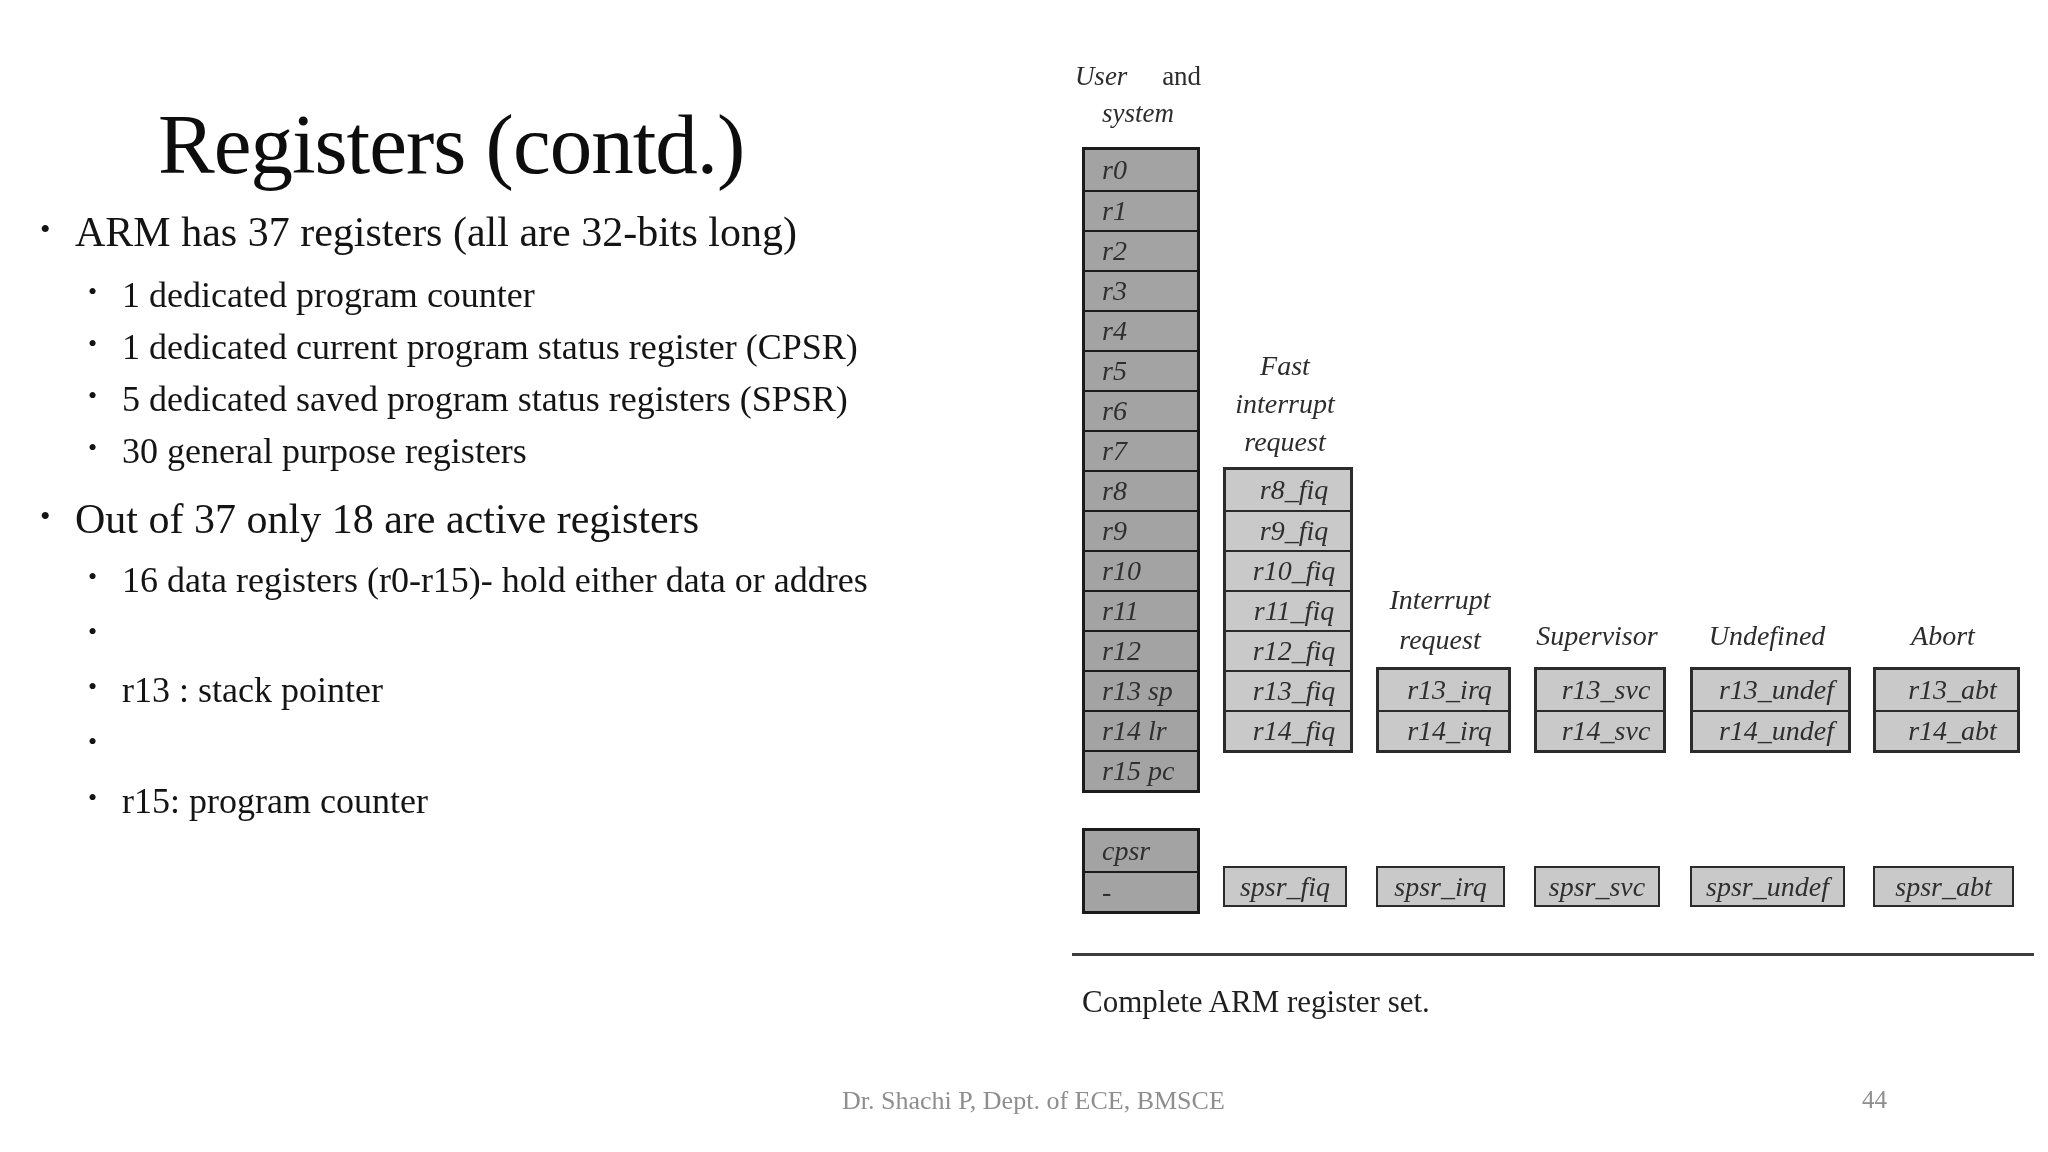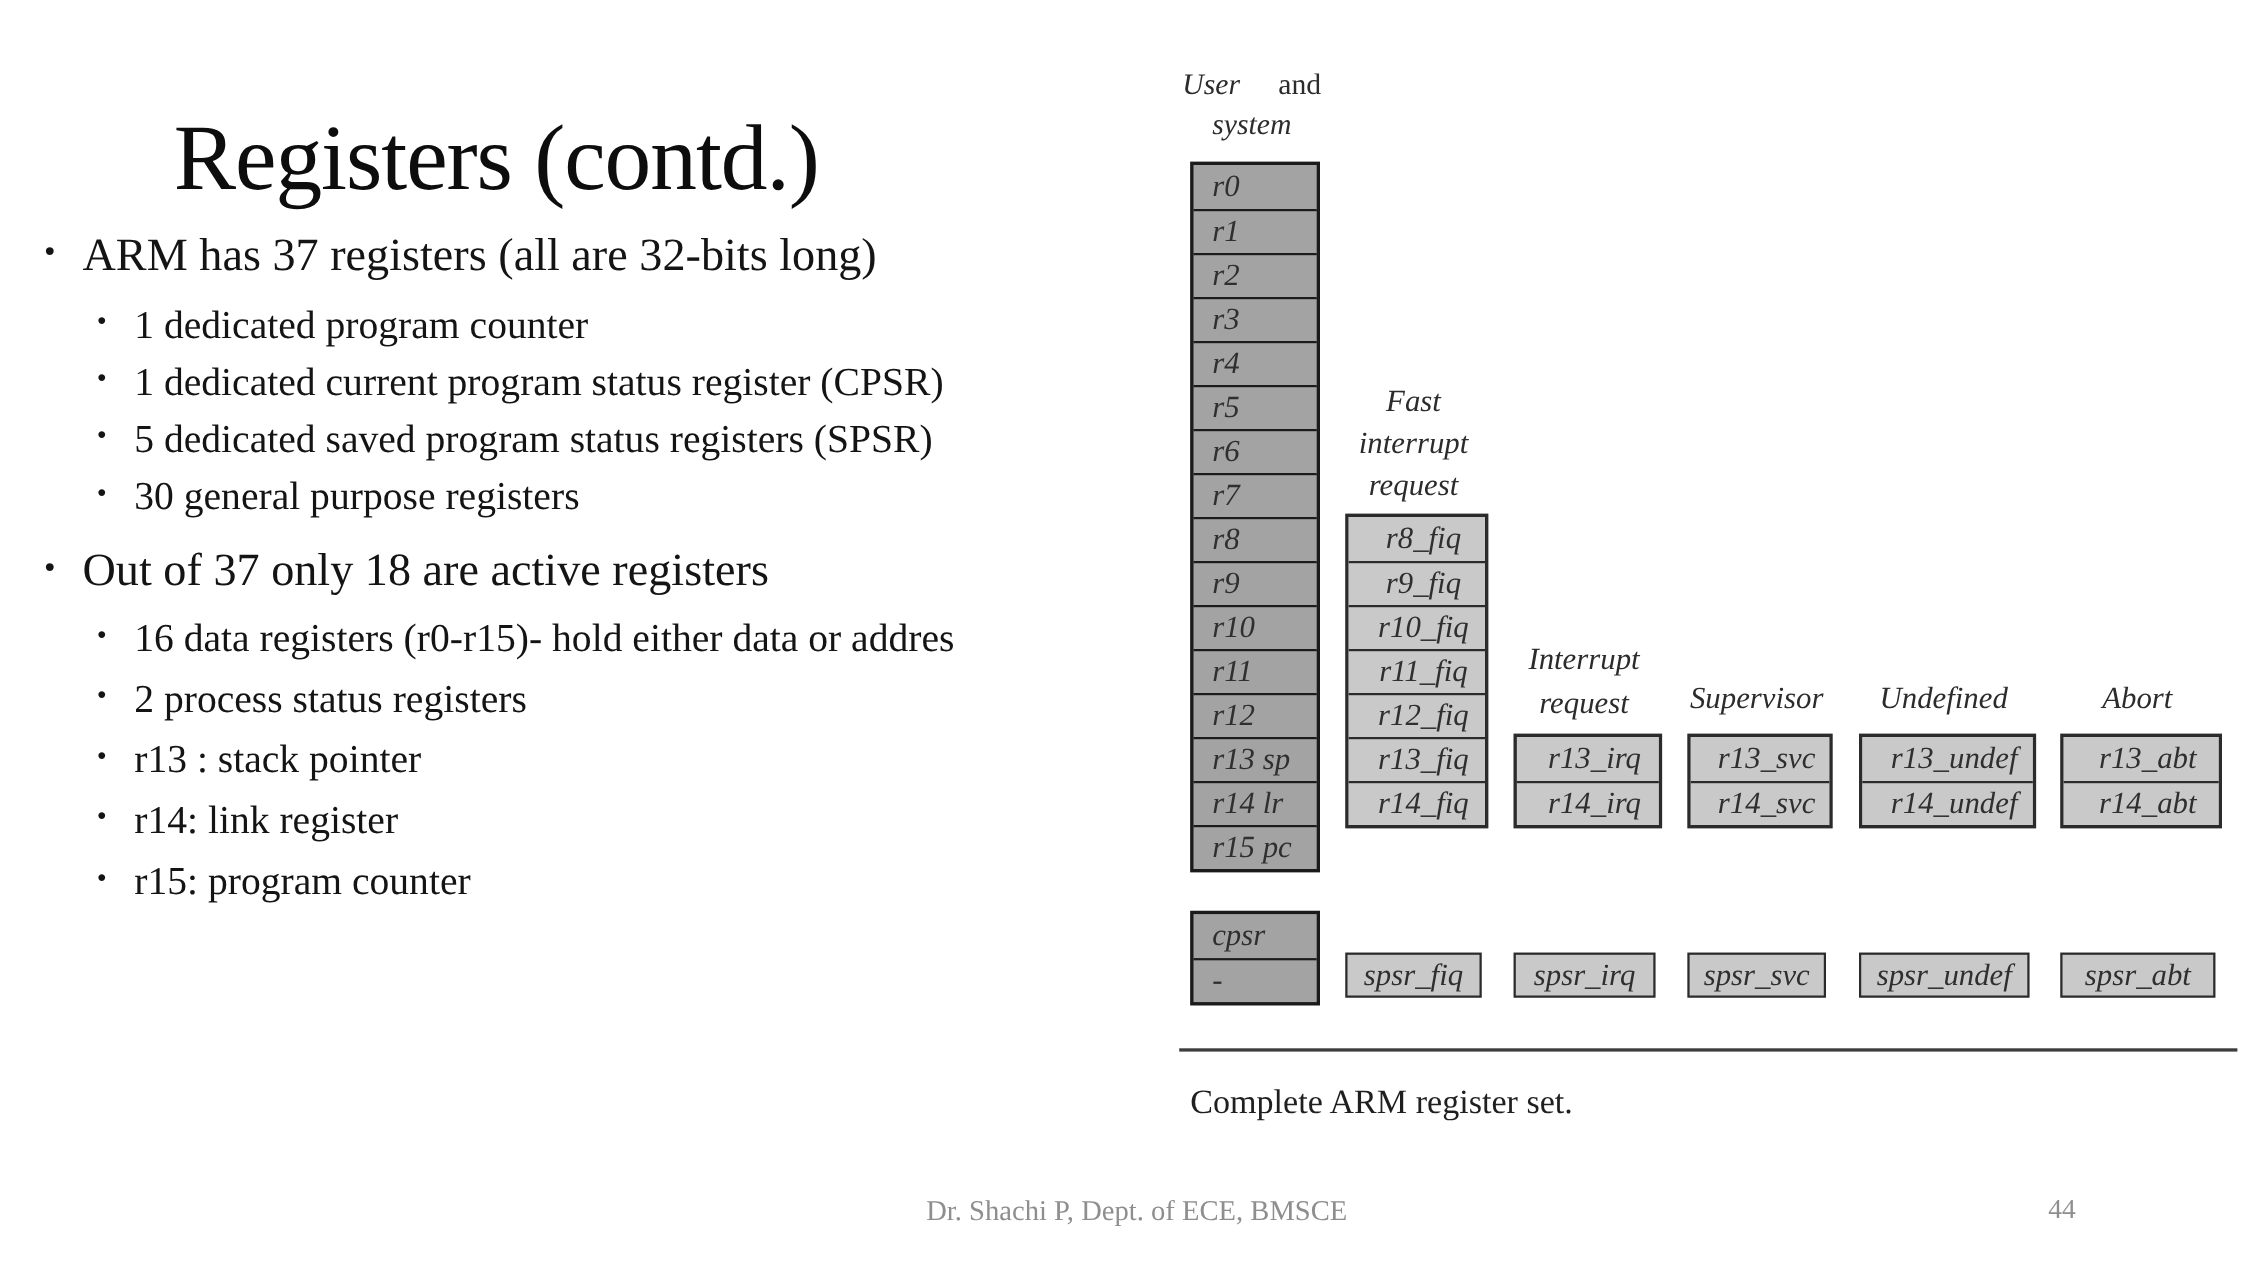--- a/index.html
+++ b/index.html
@@ -50,23 +50,23 @@
 <h1 class="slide-title">Registers (contd.)</h1>
 
 <div class="bullets">
   <div class="li l1" style="top:206px"><span class="mk">•</span><span>ARM has 37 registers (all are 32-bits long)</span></div>
   <div class="li l2" style="top:273px"><span class="mk">•</span><span>1 dedicated program counter</span></div>
   <div class="li l2" style="top:325px"><span class="mk">•</span><span>1 dedicated current program status register (CPSR)</span></div>
   <div class="li l2" style="top:377px"><span class="mk">•</span><span>5 dedicated saved program status registers (SPSR)</span></div>
   <div class="li l2" style="top:429px"><span class="mk">•</span><span>30 general purpose registers</span></div>
   <div class="li l1" style="top:493px"><span class="mk">•</span><span>Out of 37 only 18 are active registers</span></div>
   <div class="li l2 clip" style="top:558px"><span class="mk">•</span><span>16 data registers (r0-r15)- hold either data or addres</span></div>
-  <div class="li l2" style="top:613px"><span class="mk">•</span><span>2 process status registers</span></div>
+  <div class="li l2" style="top:613px"><span class="mk">•</span></div>
   <div class="li l2" style="top:668px"><span class="mk">•</span><span>r13 : stack pointer</span></div>
-  <div class="li l2" style="top:723px"><span class="mk">•</span><span>r14: link register</span></div>
+  <div class="li l2" style="top:723px"><span class="mk">•</span></div>
   <div class="li l2" style="top:779px"><span class="mk">•</span><span>r15: program counter</span></div>
 </div>
 
 <div class="diagram">
 
   <div class="dhead" style="left:-14px;top:40px;width:172px;line-height:37px;font-size:27px">
     <div><span>User</span><span class="roman"> and</span></div>
     <div>system</div>
   </div>
 

